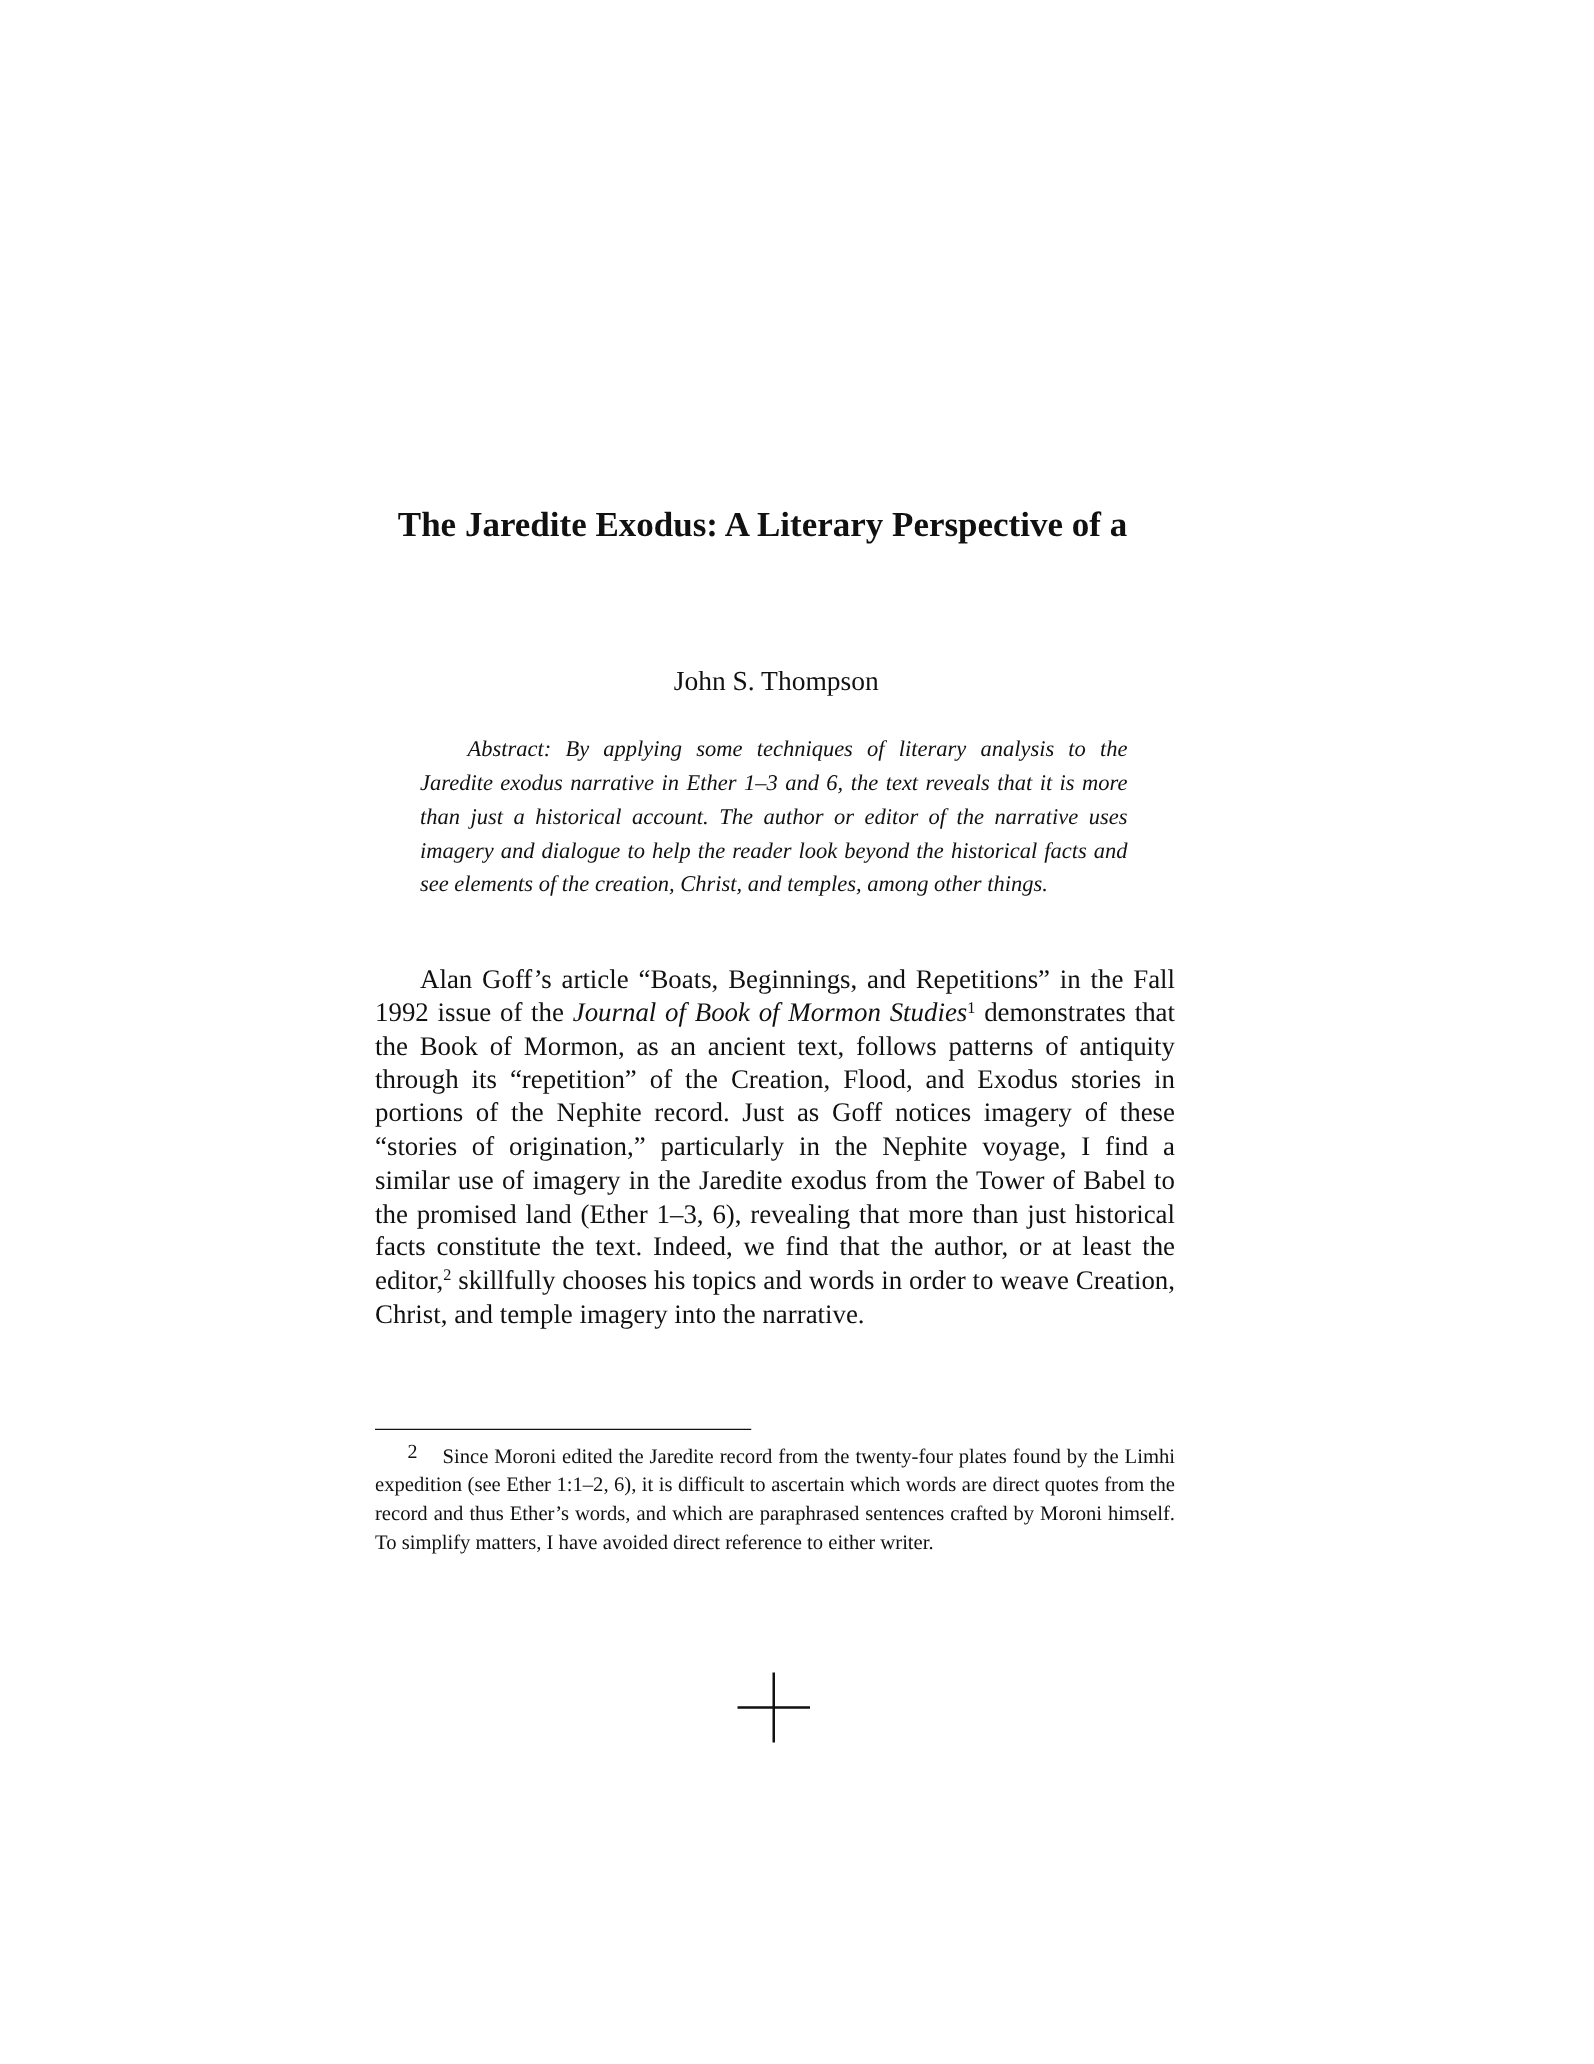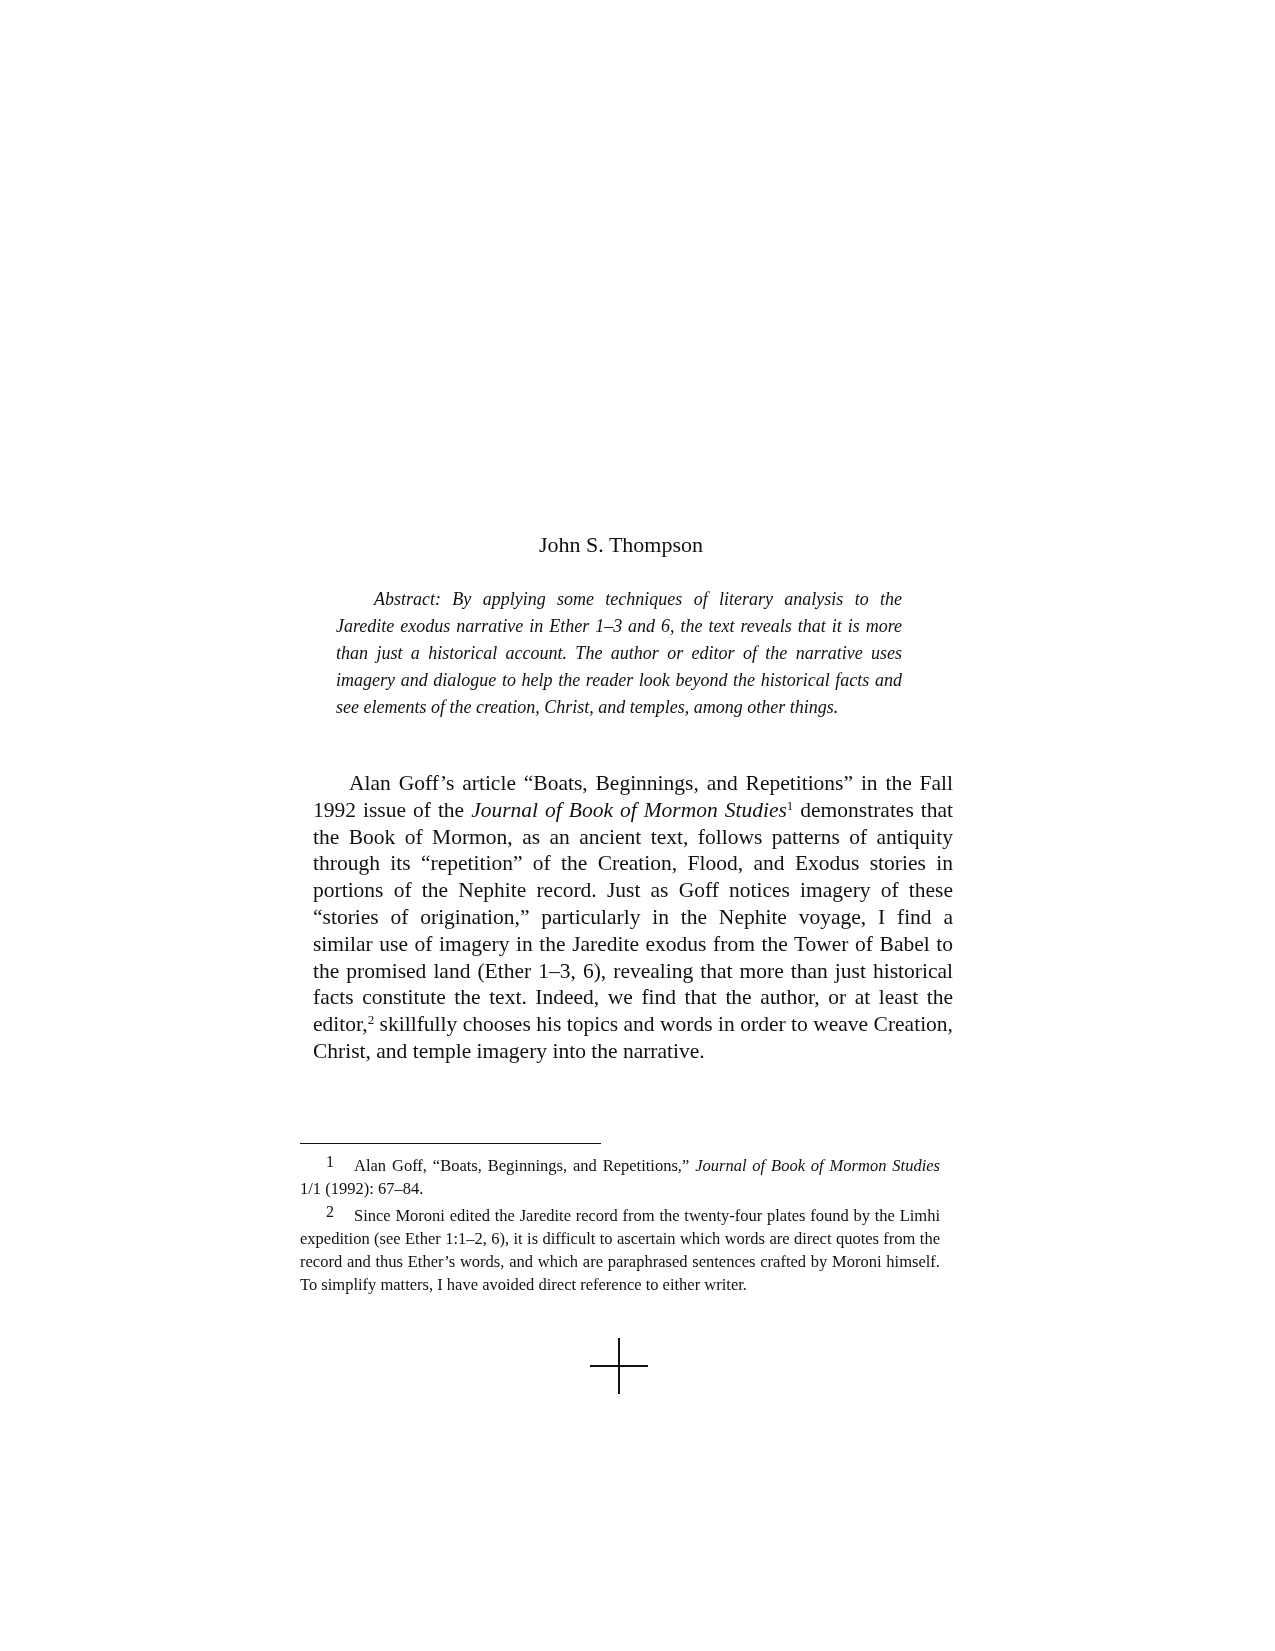--- a/index.html
+++ b/index.html
@@ -6,52 +6,52 @@
   body { width: 1275px; height: 1651px; position: relative; overflow: hidden;
          font-family: "Liberation Serif", "DejaVu Serif", serif; color: #111; }
   .title { position: absolute; left: 280px; width: 660px; top: 404px; text-align: center;
            font-weight: bold; font-size: 28px; line-height: 33px; }
   .author { position: absolute; left: 291px; width: 660px; top: 532px; text-align: center;
             font-size: 22px; }
   .abstract { position: absolute; left: 336px; width: 566px; top: 586px; font-size: 18px;
               line-height: 27px; text-align: justify; font-style: italic; }
   .abstract p { margin: 0; text-indent: 38px; }
   .body { position: absolute; left: 300px; width: 640px; top: 770px; font-size: 21.5px;
-          line-height: 26.8px; text-align: justify; margin-left: 13px; }
+          line-height: 26.8px; text-align: justify; }
   .body p { margin: 0; text-indent: 36px; }
   sup { font-size: 13px; vertical-align: 7px; line-height: 0; }
   .rule { position: absolute; left: 300px; top: 1143px; width: 301px; height: 1px; background: #111; }
   .footnotes { position: absolute; left: 300px; width: 640px; top: 1150px; font-size: 16.5px;
                line-height: 23px; text-align: justify; }
   .fn { margin: 0; }
   .fn-num { display: inline-block; width: 54px; text-align: right; padding-right: 20px;
             box-sizing: border-box; font-size: 16px; vertical-align: 4px; }
   .crop { position: absolute; left: 590px; top: 1338px; width: 58px; height: 58px; }
   .crop .v { position: absolute; left: 28px; top: 0; width: 2px; height: 56px; background: #111; }
   .crop .h { position: absolute; left: 0; top: 27px; width: 58px; height: 2px; background: #111; }
 </style>
 </head>
 <body>
 
 <div class="title">
+  <div>The Jaredite Exodus: A Literary Perspective of a</div>
 </div>
 
 <div class="author">John S. Thompson</div>
 
 <div class="abstract">
   <p>Abstract: By applying some techniques of literary analysis to the Jaredite exodus narrative in Ether 1–3 and 6, the text reveals that it is more than just a historical account. The author or editor of the narrative uses imagery and dialogue to help the reader look beyond the historical facts and see elements of the creation, Christ, and temples, among other things.</p>
 </div>
 
 <div class="body">
   <p><span>Alan Goff’s article “Boats, Beginnings, and Repetitions” in the Fall 1992 issue of the </span><em>Journal of Book of Mormon Studies</em><sup>1</sup><span> demonstrates that the Book of Mormon, as an ancient text, follows patterns of antiquity through its “repetition” of the Creation, Flood, and Exodus stories in portions of the Nephite record. Just as Goff notices imagery of these “stories of origination,” particularly in the Nephite voyage, I find a similar use of imagery in the Jaredite exodus from the Tower of Babel to the promised land (Ether 1–3, 6), revealing that more than just historical facts constitute the text. Indeed, we find that the author, or at least the editor,</span><sup>2</sup><span> skillfully chooses his topics and words in order to weave Creation, Christ, and temple imagery into the narrative.</span></p>
 </div>
 
 <div class="rule"></div>
 
 <div class="footnotes">
-  <p class="fn"><span class="fn-num">1</span><span>Alan Goff, “Boats, Beginnings, and Repetitions,” </span><em>Journal of Book of Mormon Studies</em><span> 1/1 (1992): 67–84.</span></p>
   <p class="fn"><span class="fn-num">2</span><span>Since Moroni edited the Jaredite record from the twenty-four plates found by the Limhi expedition (see Ether 1:1–2, 6), it is difficult to ascertain which words are direct quotes from the record and thus Ether’s words, and which are paraphrased sentences crafted by Moroni himself. To simplify matters, I have avoided direct reference to either writer.</span></p>
 </div>
 
 <div class="crop">
   <div class="v"></div>
   <div class="h"></div>
 </div>
 
 </body></html>

